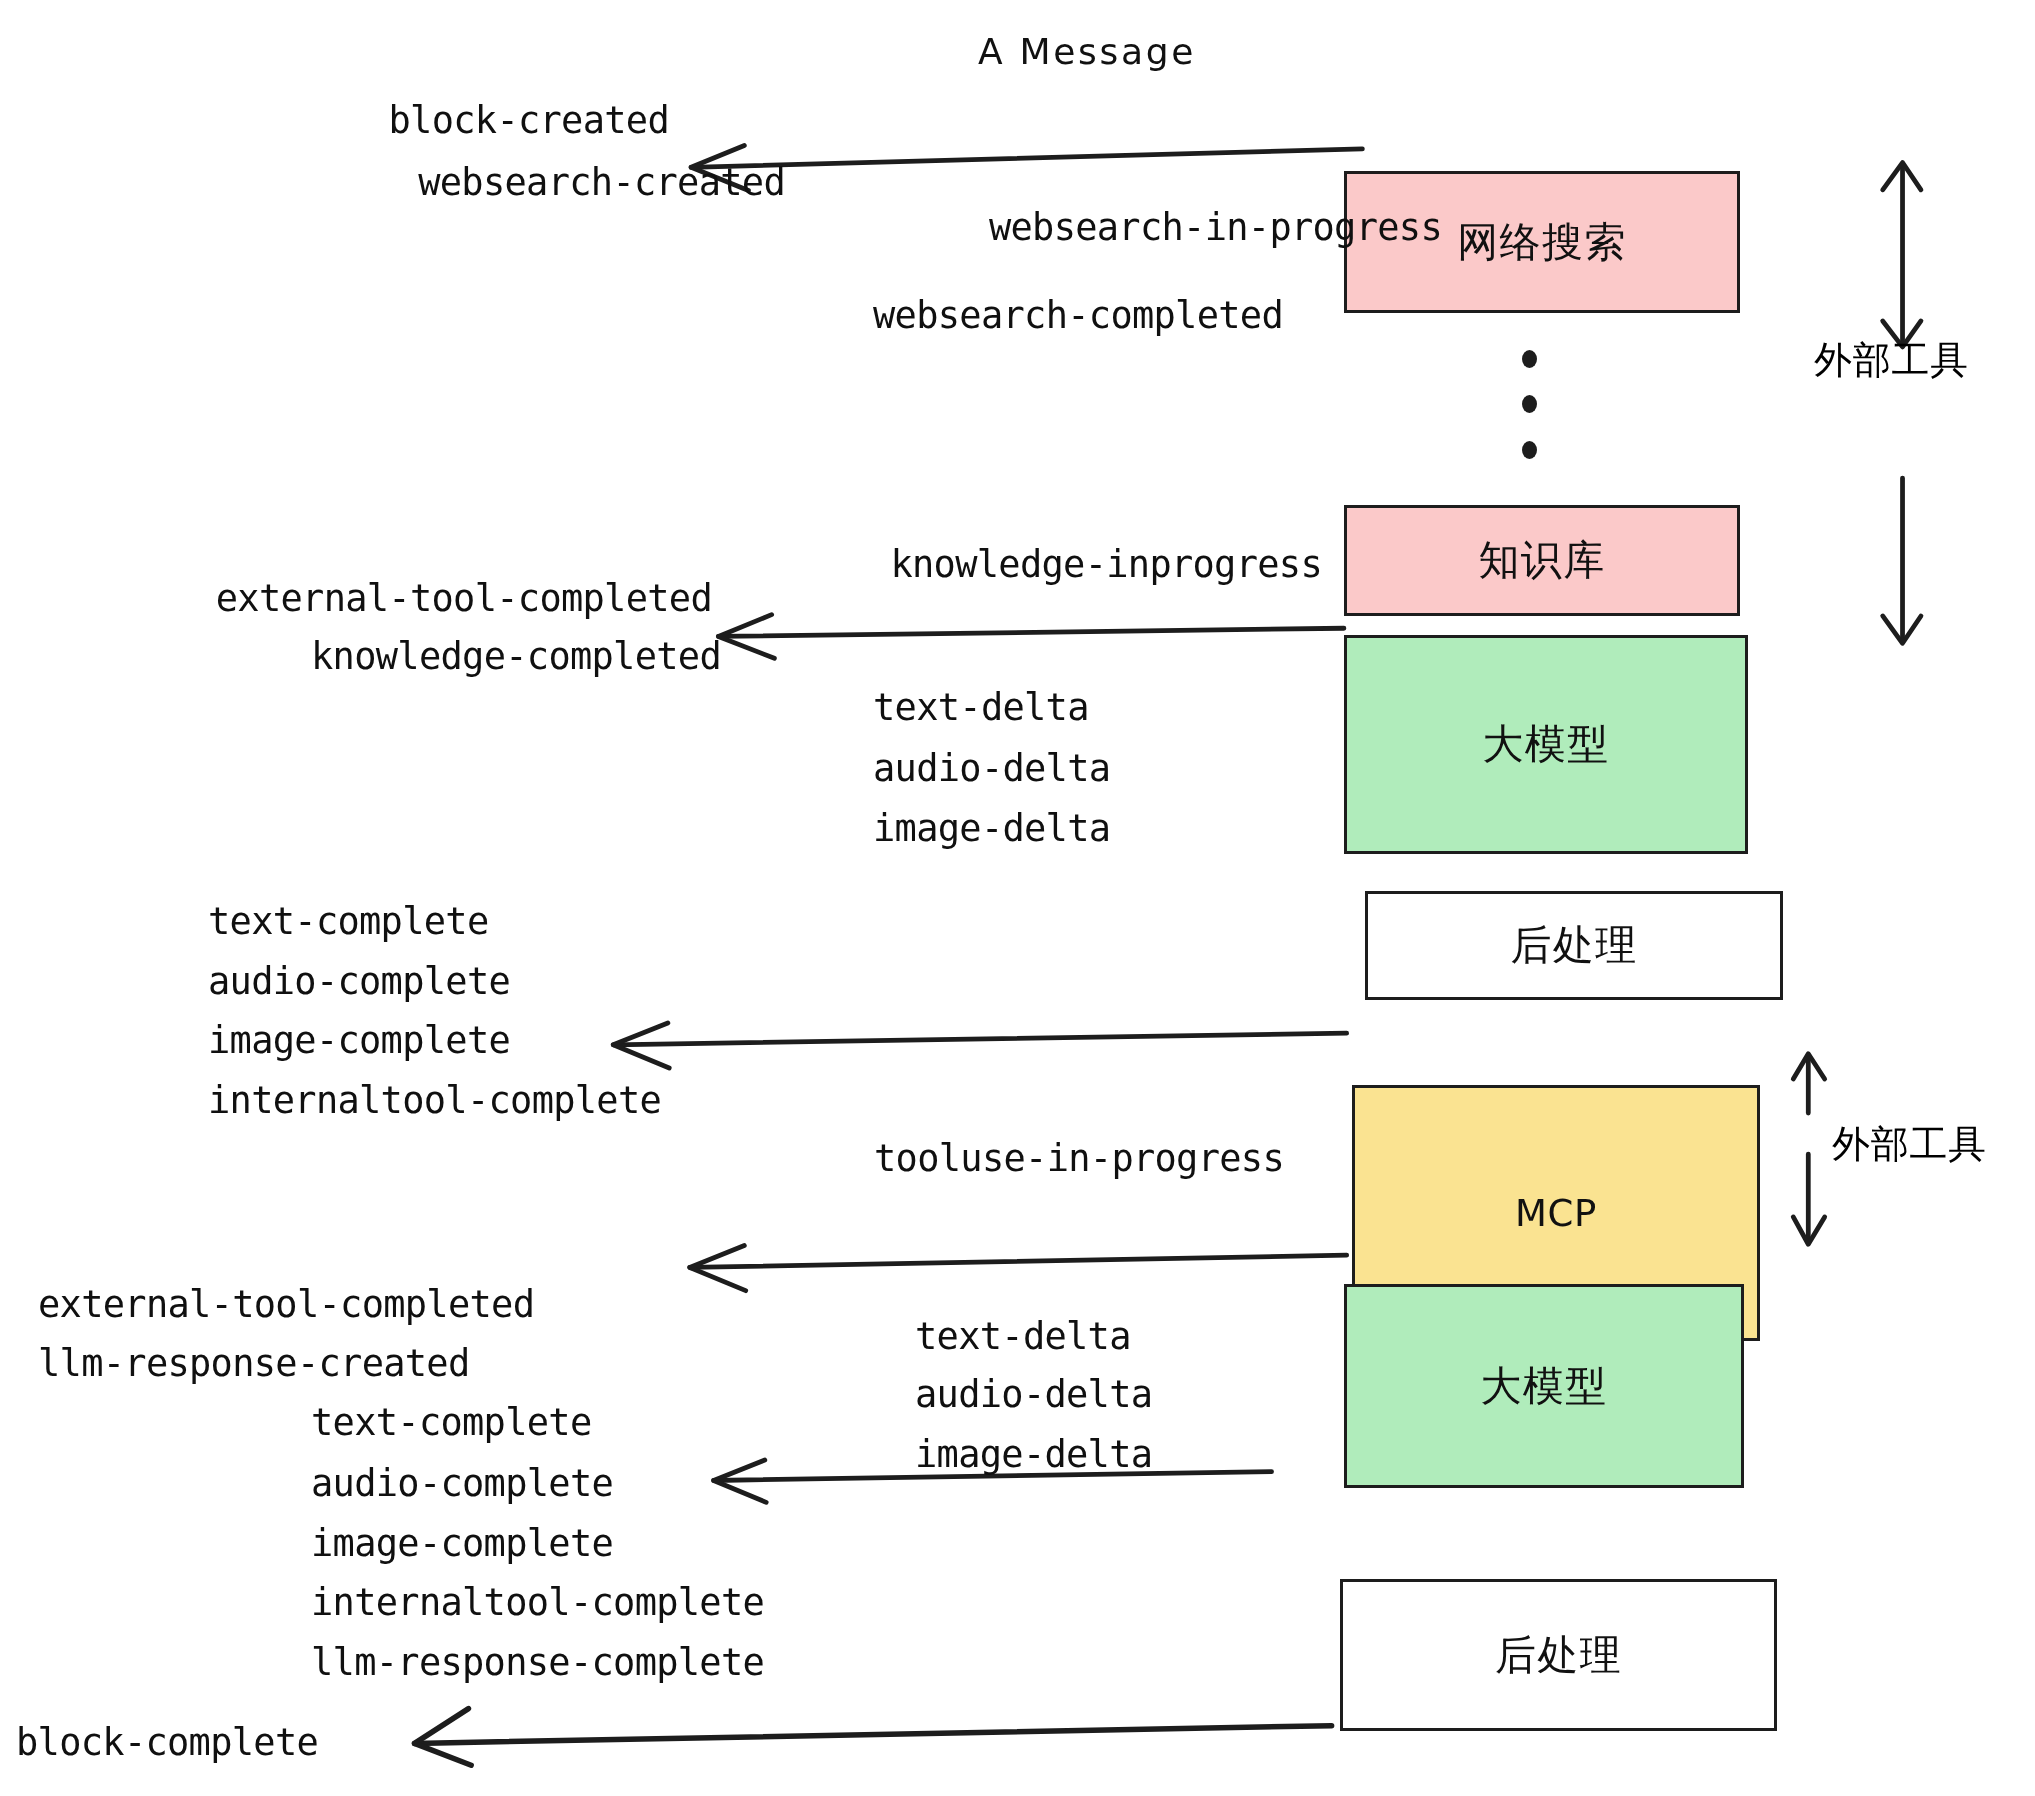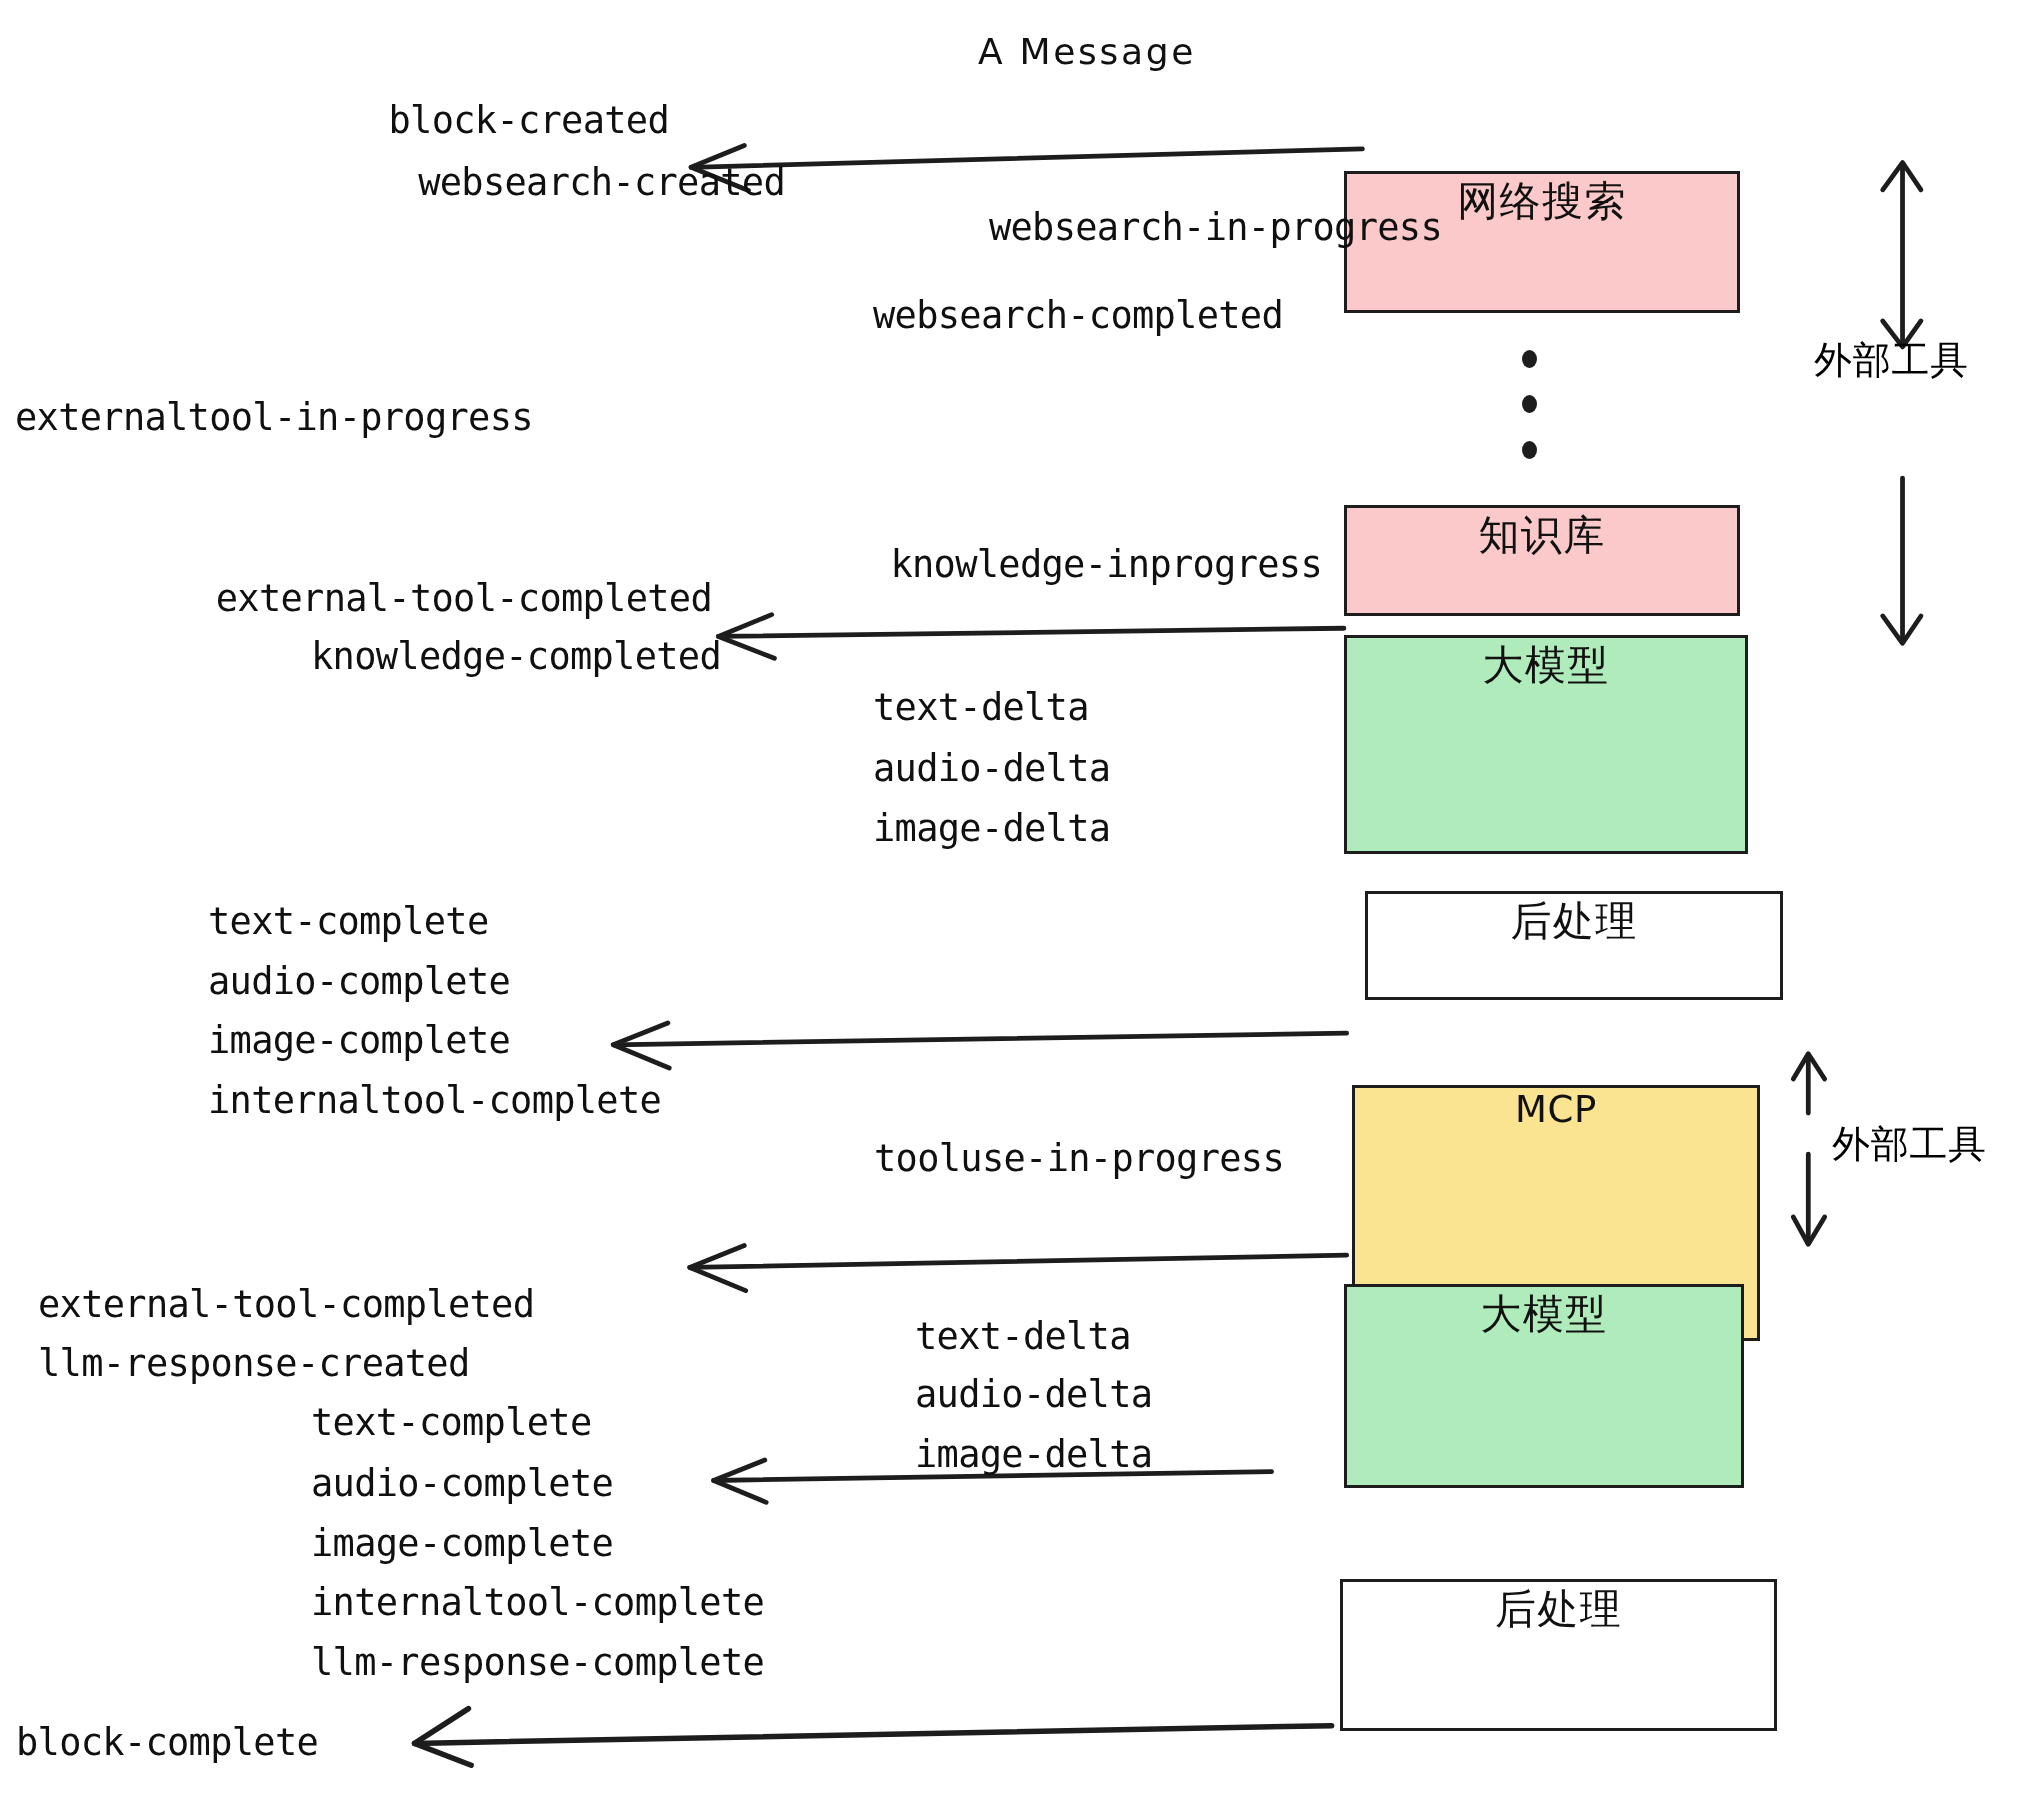--- a/index.html
+++ b/index.html
@@ -32,21 +32,21 @@
     letter-spacing:-0.7px;
   }
   .evt.right{ transform:translateX(-100%); }
 
   
   .box{
     position:absolute;
     box-sizing:border-box;
     border:3.4px solid #1d1d1d;
     display:flex;
-    align-items:flex-start;
+    align-items:center;
     justify-content:center;
     font-family:"DejaVu Sans", sans-serif;
     color:#111;
     font-size:41px;
     letter-spacing:1.4px;
   }
   .box.pink{ background:#fbc9c9; }
   .box.green{ background:#b0ecbb; }
   .box.yellow{ background:#fae391; }
   .box.white{ background:#ffffff; }
@@ -166,21 +166,20 @@
   </div>
 
   <div class="side-label" style="left:1814px; top:335px;">外部工具</div>
   <div class="side-label" style="left:1832px; top:1119px;">外部工具</div>
 
   <div class="evt right" style="left:669px; top:99px;">block-created</div>
   <div class="evt right" style="left:785px; top:161px;">websearch-created</div>
   <div class="evt right" style="left:1410px; top:206px;margin-left:32px;">websearch-in-progress</div>
   <div class="evt right" style="left:1283px; top:294px;">websearch-completed</div>
 
-  <div class="evt" style="left:15px; top:396px;">externaltool-in-progress</div>
 
   <div class="evt right" style="left:1322px; top:543px;">knowledge-inprogress</div>
   <div class="evt right" style="left:712px; top:577px;">external-tool-completed</div>
   <div class="evt right" style="left:721px; top:635px;">knowledge-completed</div>
 
   <div class="evt" style="left:873px; top:686px;">text-delta</div>
   <div class="evt" style="left:873px; top:747px;">audio-delta</div>
   <div class="evt" style="left:873px; top:807px;">image-delta</div>
 
   <div class="evt" style="left:208px; top:900px;">text-complete</div>

